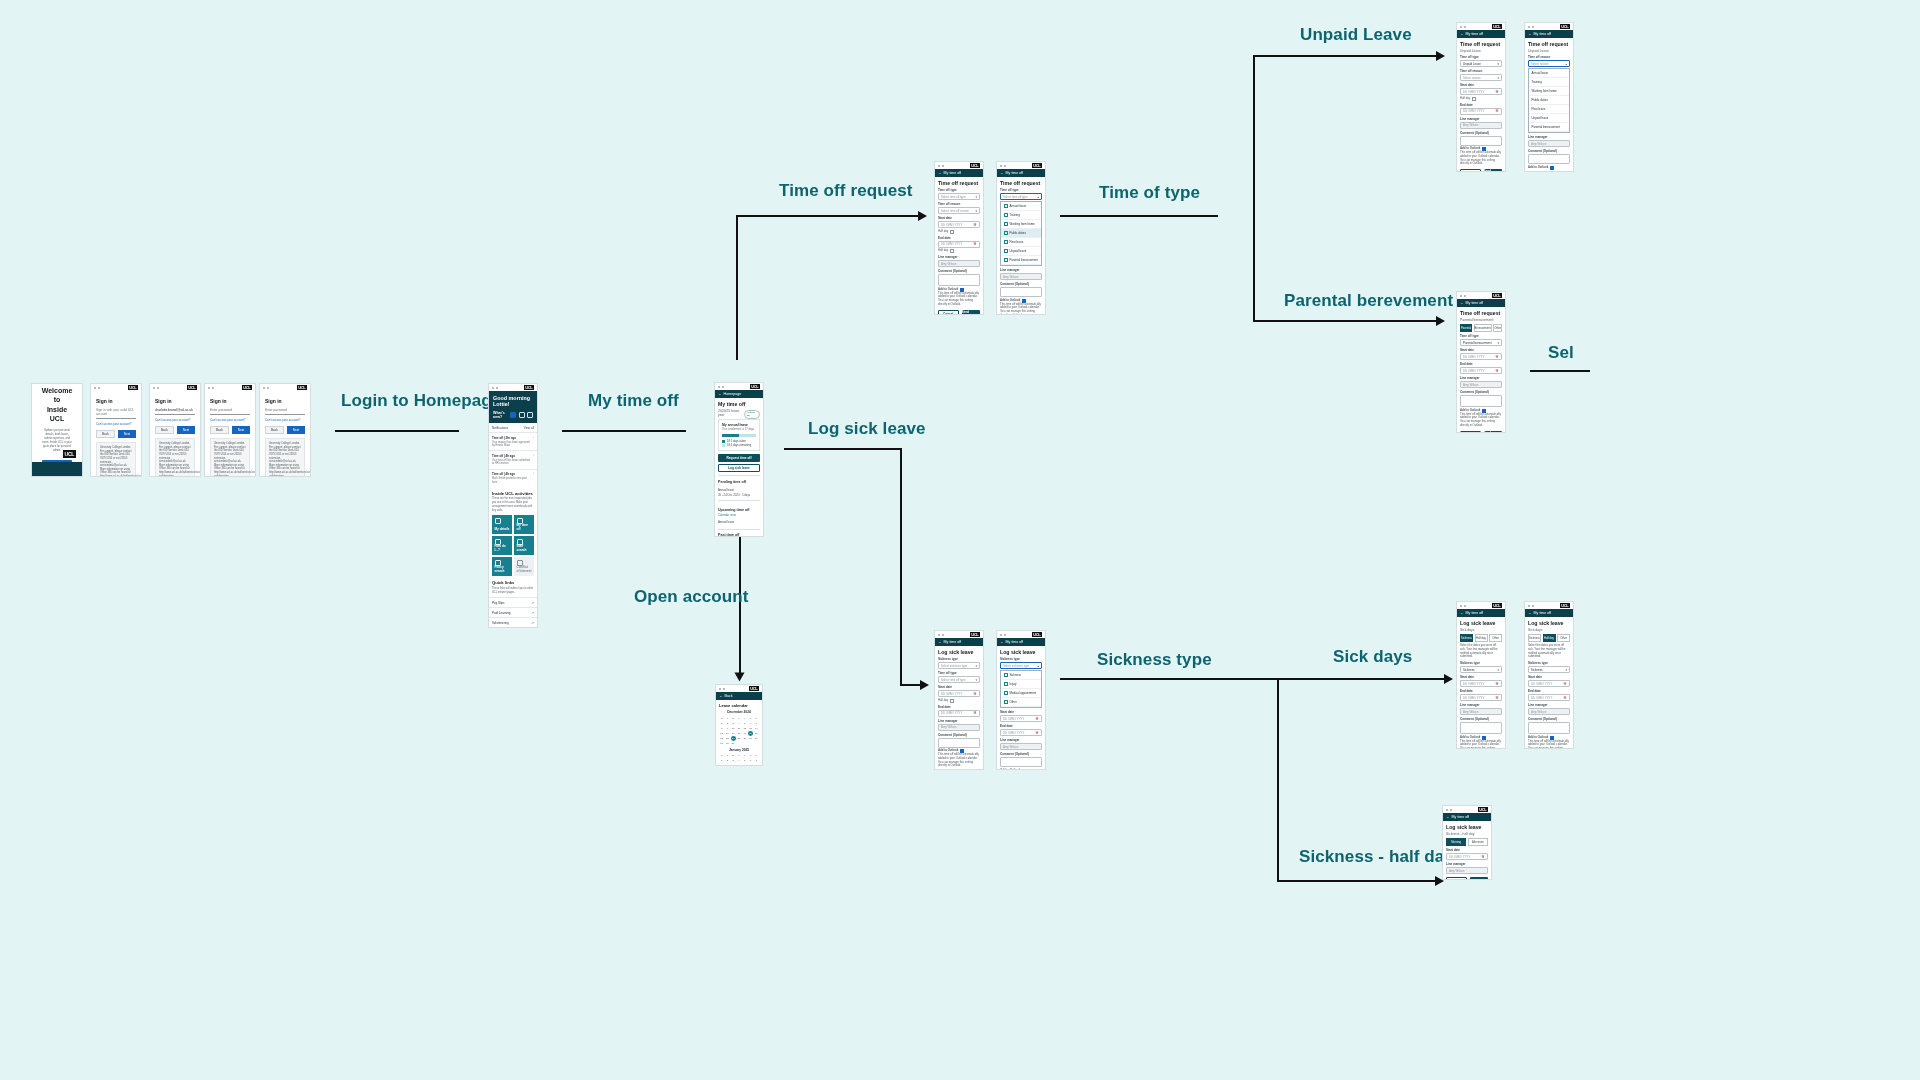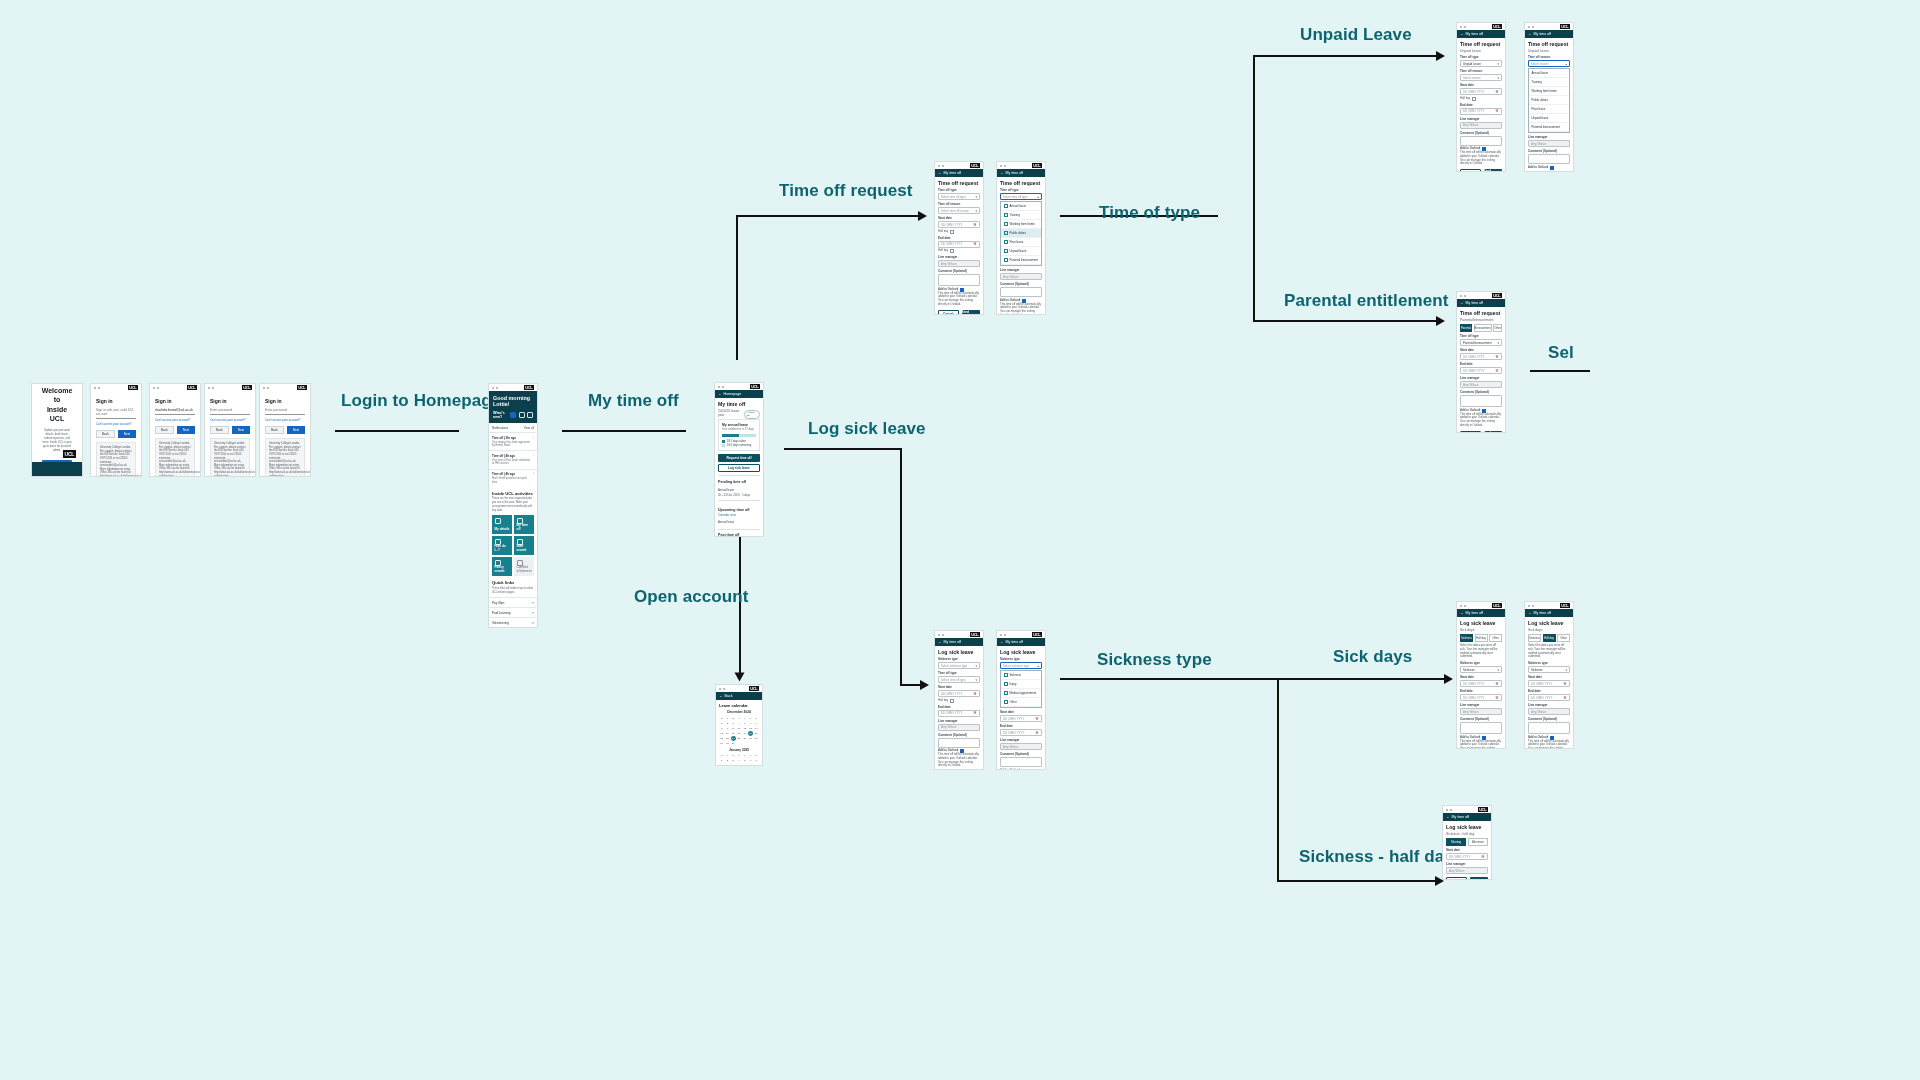--- a/index.html
+++ b/index.html
@@ -238,23 +238,23 @@
 
   <div class="conn h" style="left:1060px; top:678px; width:390px;"></div>
   <div class="arrow" style="left:1444px; top:674px;"></div>
   <div class="conn v" style="left:1277px; top:678px; height:202px;"></div>
   <div class="conn h" style="left:1277px; top:880px; width:160px;"></div>
   <div class="arrow" style="left:1435px; top:876px;"></div>
 
   <div class="flow-label" style="left:341px; top:391px;">Login to Homepage</div>
   <div class="flow-label" style="left:588px; top:391px;">My time off</div>
   <div class="flow-label" style="left:779px; top:181px;">Time off request</div>
-  <div class="flow-label" style="left:1099px; top:183px;margin-top:20px;">Time of type</div>
+  <div class="flow-label" style="left:1099px; top:183px;">Time of type</div>
   <div class="flow-label" style="left:1300px; top:25px;">Unpaid Leave</div>
-  <div class="flow-label" style="left:1284px; top:291px;">Parental entitlement</div>
+  <div class="flow-label" style="left:1284px; top:291px;">Parental berevement</div>
   <div class="flow-label" style="left:1548px; top:343px;">Sel</div>
   <div class="flow-label" style="left:808px; top:419px;">Log sick leave</div>
   <div class="flow-label" style="left:634px; top:587px;">Open account</div>
   <div class="flow-label" style="left:1097px; top:650px;">Sickness type</div>
   <div class="flow-label" style="left:1333px; top:647px;">Sick days</div>
   <div class="flow-label" style="left:1299px; top:847px;">Sickness - half day</div>
 
   <div class="phone" style="left:31px; top:383px; width:52px; height:94px;">
     <div class="welcome">
       <div class="wel-title">

